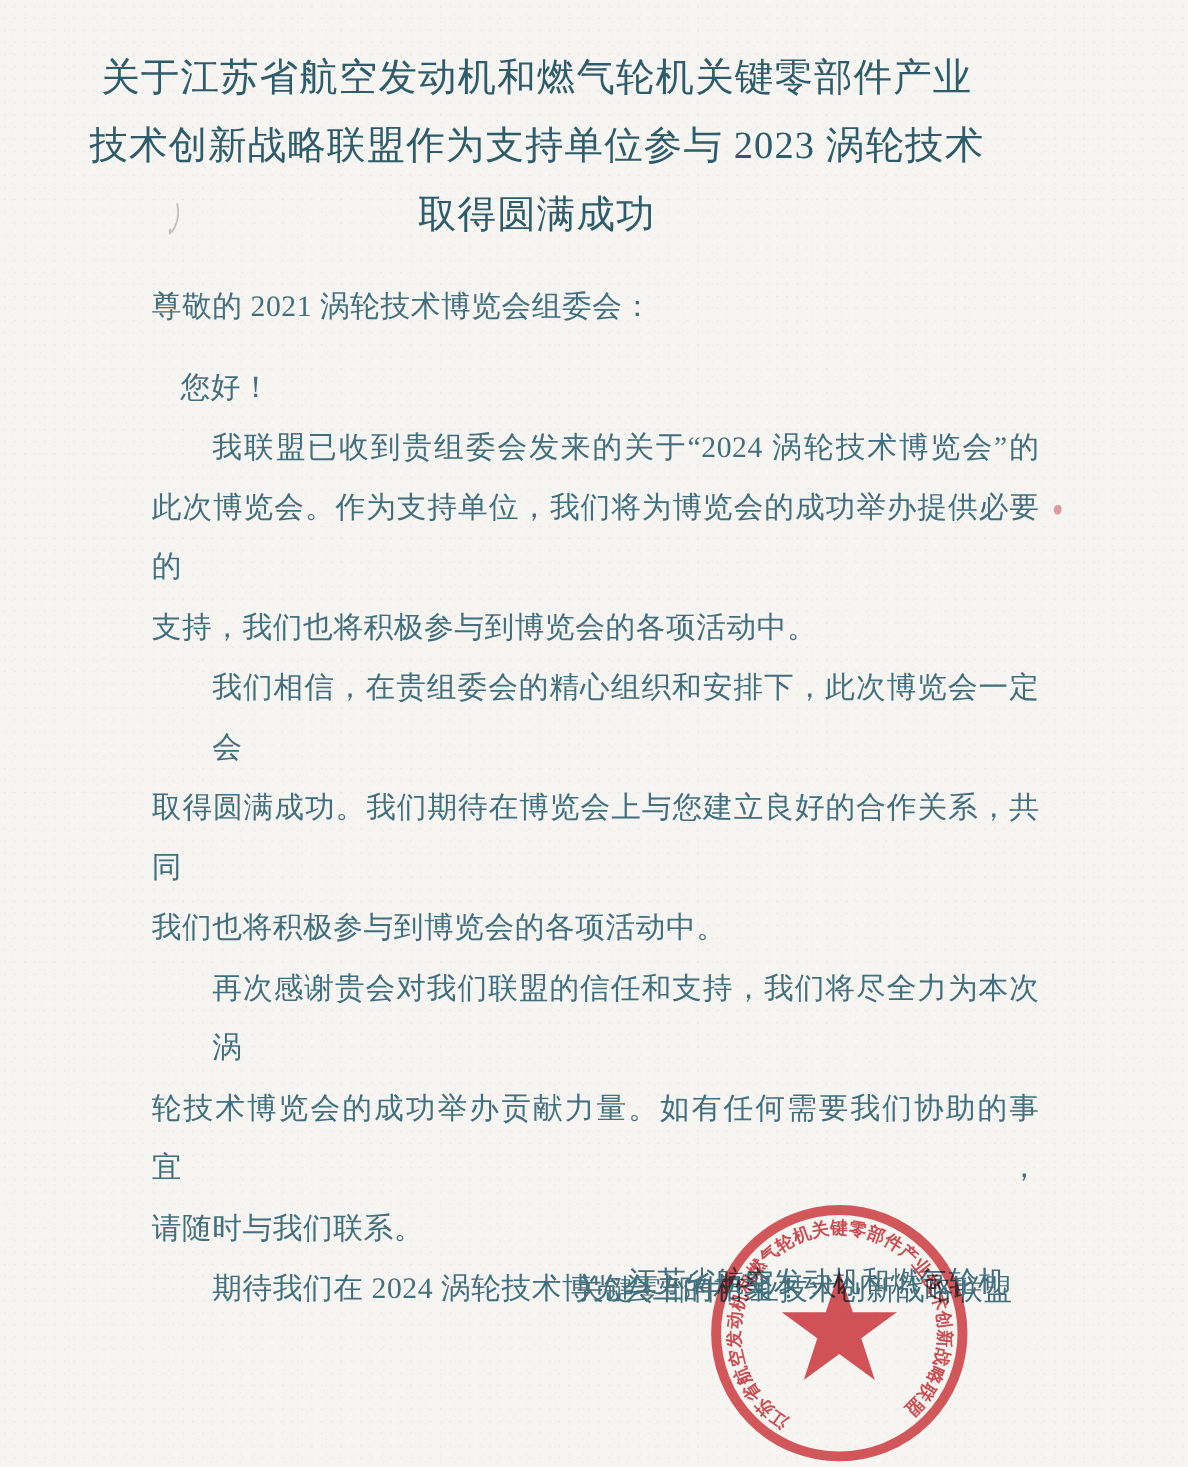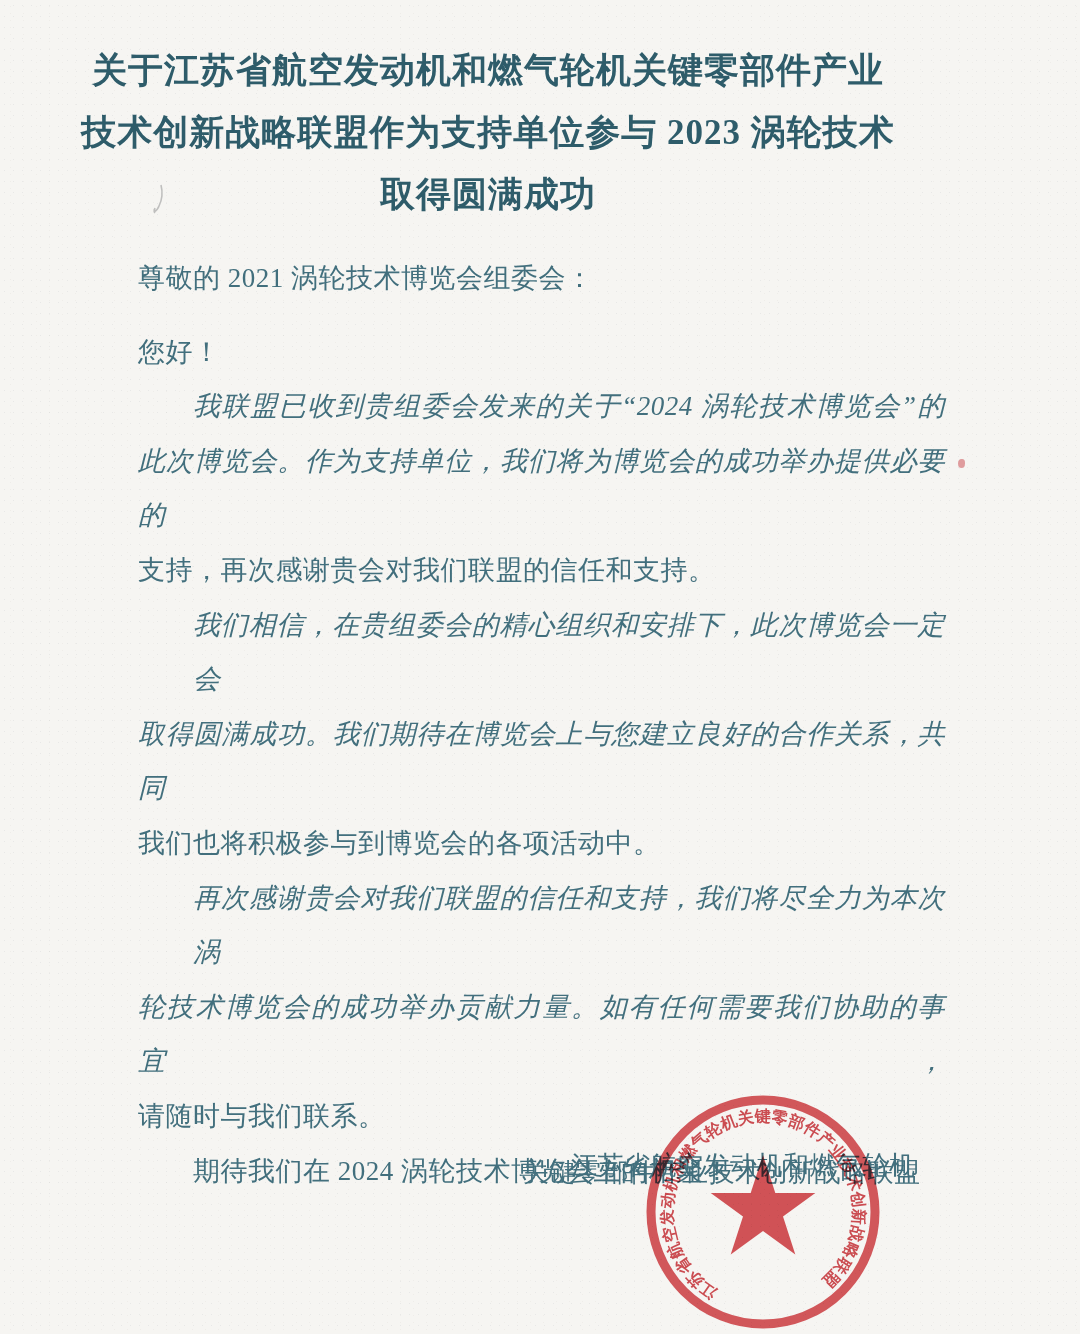--- a/index.html
+++ b/index.html
@@ -11,33 +11,33 @@
   .texture{
     position:absolute;inset:0;pointer-events:none;
     background-image:
       radial-gradient(circle, rgba(150,155,165,.14) .6px, transparent 1px),
       radial-gradient(circle, rgba(180,170,160,.10) .6px, transparent 1px);
     background-size:9px 11px,13px 7px;
     background-position:0 0,4px 3px;
   }
   .title{
     position:absolute;top:40px;left:0;width:976px;
-    text-align:center;color:#2e5c6a;font-weight:bold;
+    text-align:center;color:#2e5c6a;font-weight:normal;
     font-size:35px;line-height:62px;letter-spacing:1px;
     white-space:nowrap;
   }
   .bodytext{
     position:absolute;top:251px;left:138px;width:807px;
     color:#426f7d;font-size:27px;line-height:54.6px;
     letter-spacing:.5px;
   }
   .ln{min-height:54.6px;}
   .ind{padding-left:55px;}
-  .j{text-align:justify;text-align-last:justify;font-style:italic;}
-  .gap{margin-top:19px;}
+  .j{text-align:justify;text-align-last:justify;}
+  .gap{margin-top:19px;margin-left:26px;}
   .sig{
     position:absolute;color:#426f7d;font-size:26px;line-height:1.2;
     letter-spacing:.5px;white-space:nowrap;
   }
   #sig1{left:571px;top:1150px;}
   #sig2{left:523px;top:1157px;}
   #sig3{left:652px;top:1342px;}
   .stamp{
     position:absolute;left:633px;top:1082px;width:260px;height:260px;
     mix-blend-mode:multiply;opacity:.93;
@@ -68,21 +68,21 @@
 
 <svg class="pen-mark" viewBox="0 0 14 30">
   <path d="M 9 1 C 11 9, 10 16, 7 22 C 6 25, 4 27, 2 28 M 3 24 C 2 26, 2 28, 3 29" fill="none" stroke="#a8a8a8" stroke-width="1.6" opacity=".7"></path>
 </svg>
 
 <div class="bodytext">
   <div class="ln">尊敬的 2021 涡轮技术博览会组委会：</div>
   <div class="ln gap">您好！</div>
   <div class="ln ind j">我联盟已收到贵组委会发来的关于“2024 涡轮技术博览会”的</div>
   <div class="ln j">此次博览会。作为支持单位，我们将为博览会的成功举办提供必要的</div>
-  <div class="ln">支持，再次感谢贵会对我们联盟的信任和支持。</div>
+  <div class="ln">支持，我们也将积极参与到博览会的各项活动中。</div>
   <div class="ln ind j">我们相信，在贵组委会的精心组织和安排下，此次博览会一定会</div>
   <div class="ln j">取得圆满成功。我们期待在博览会上与您建立良好的合作关系，共同</div>
   <div class="ln">我们也将积极参与到博览会的各项活动中。</div>
   <div class="ln ind j">再次感谢贵会对我们联盟的信任和支持，我们将尽全力为本次涡</div>
   <div class="ln j">轮技术博览会的成功举办贡献力量。如有任何需要我们协助的事宜，</div>
   <div class="ln">请随时与我们联系。</div>
   <div class="ln ind">期待我们在 2024 涡轮技术博览会上的相聚！</div>
 
 </div>
 

